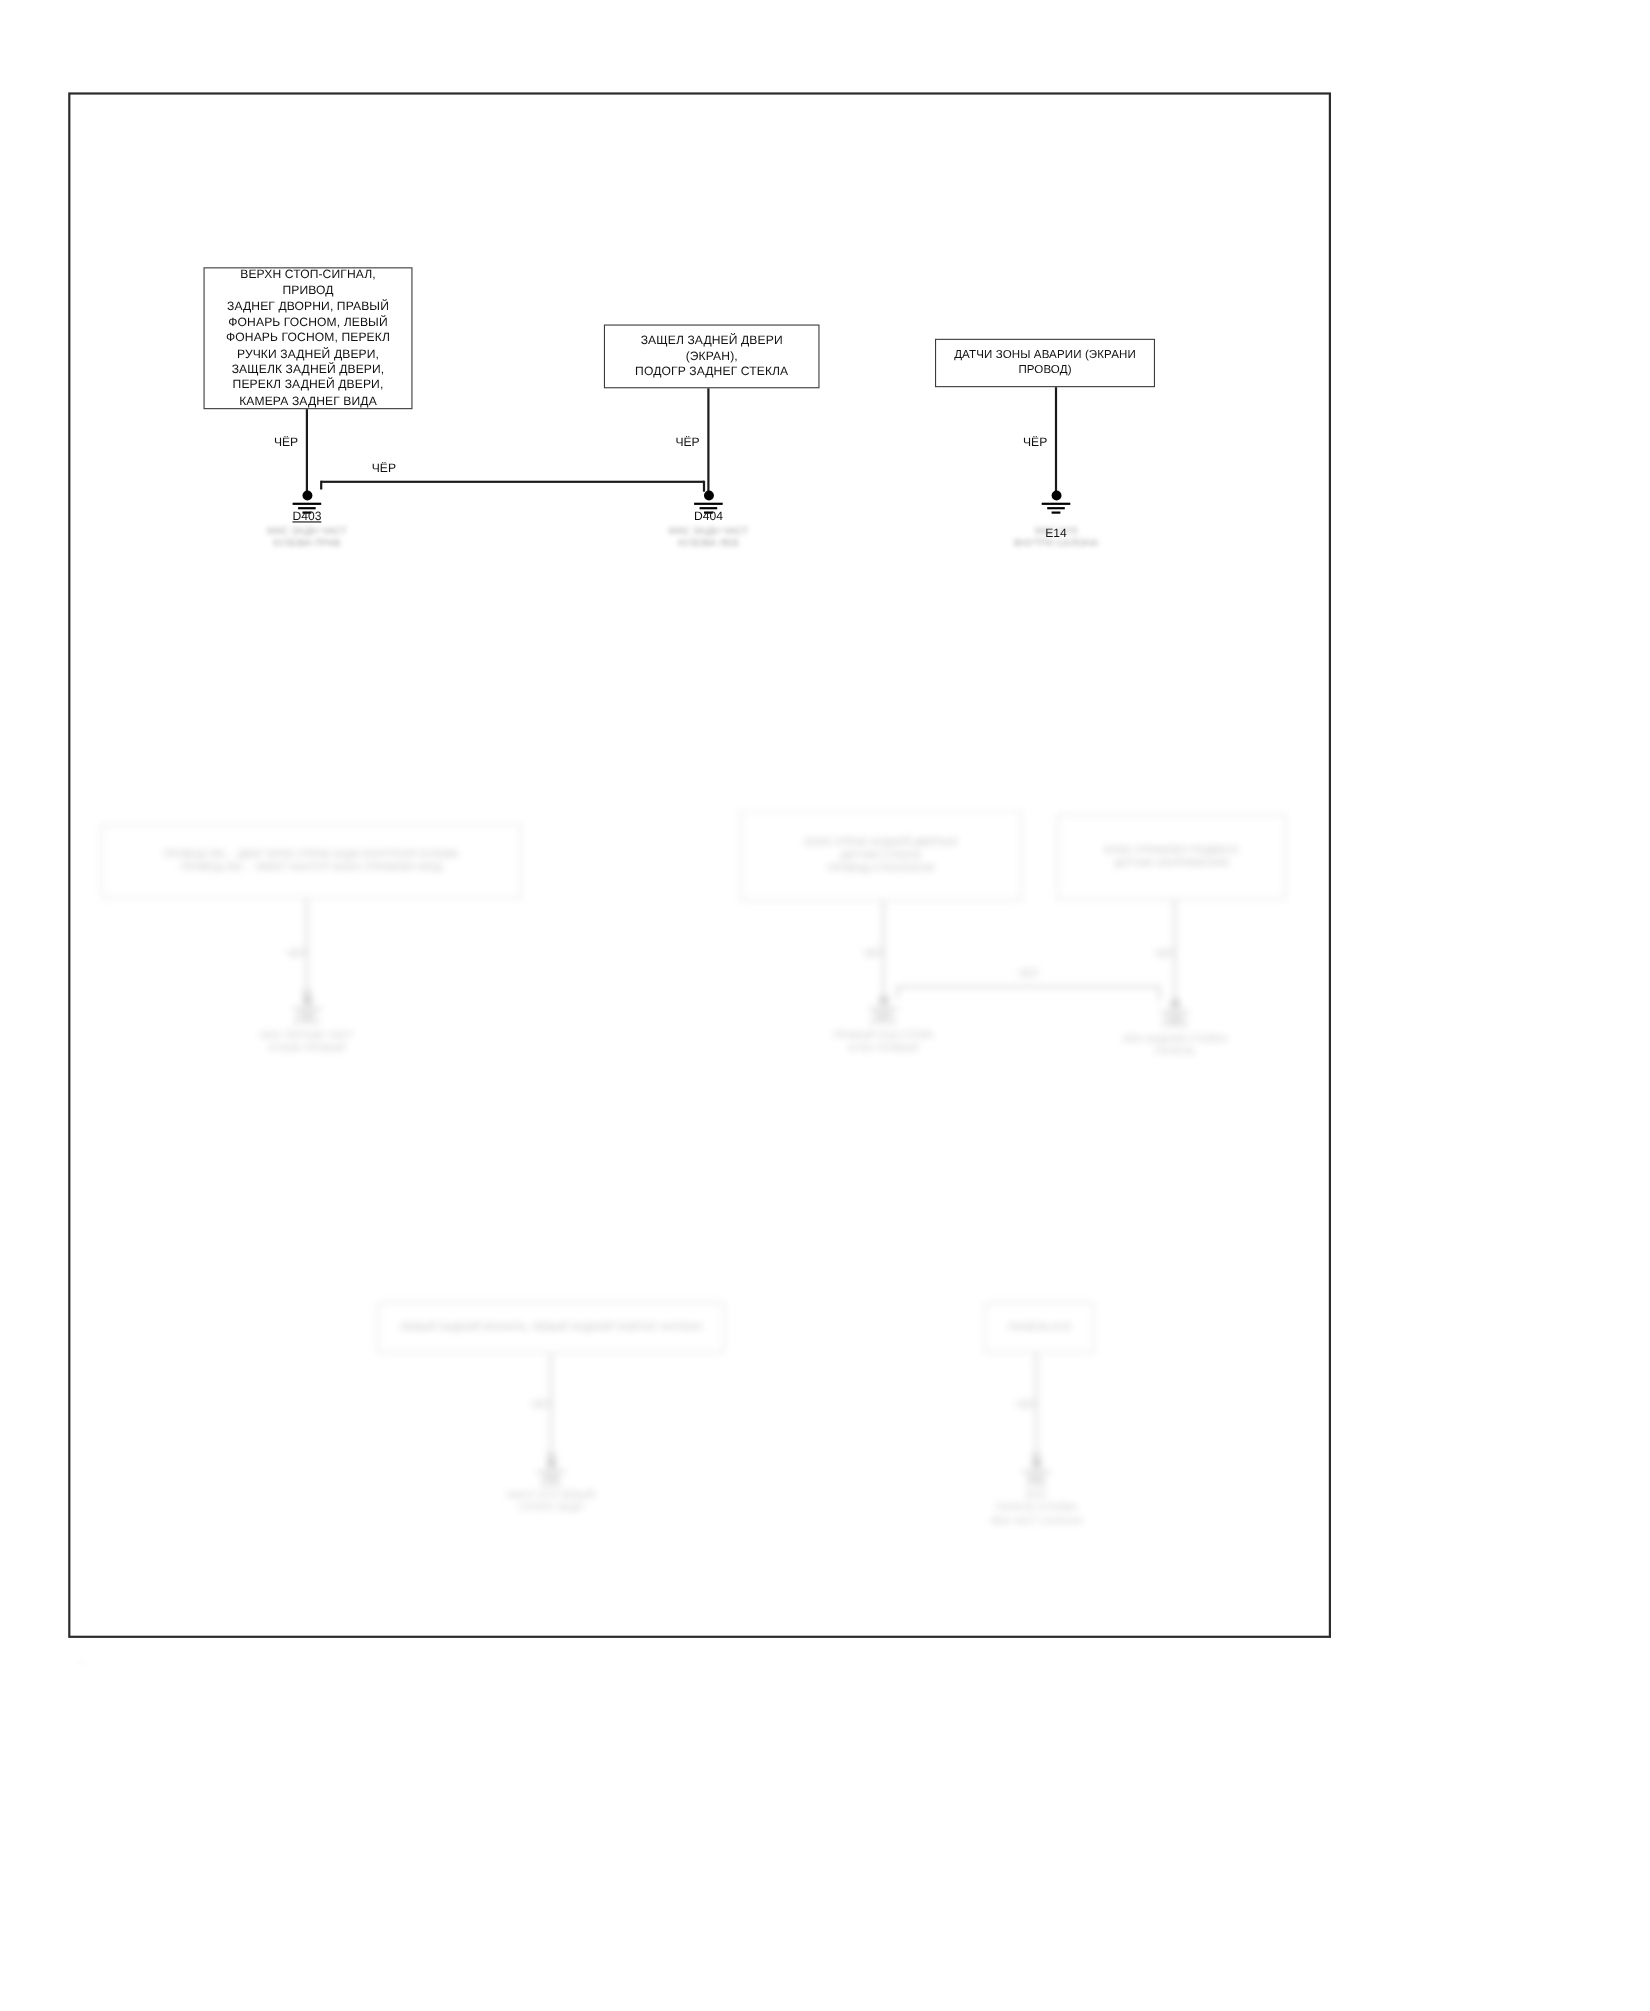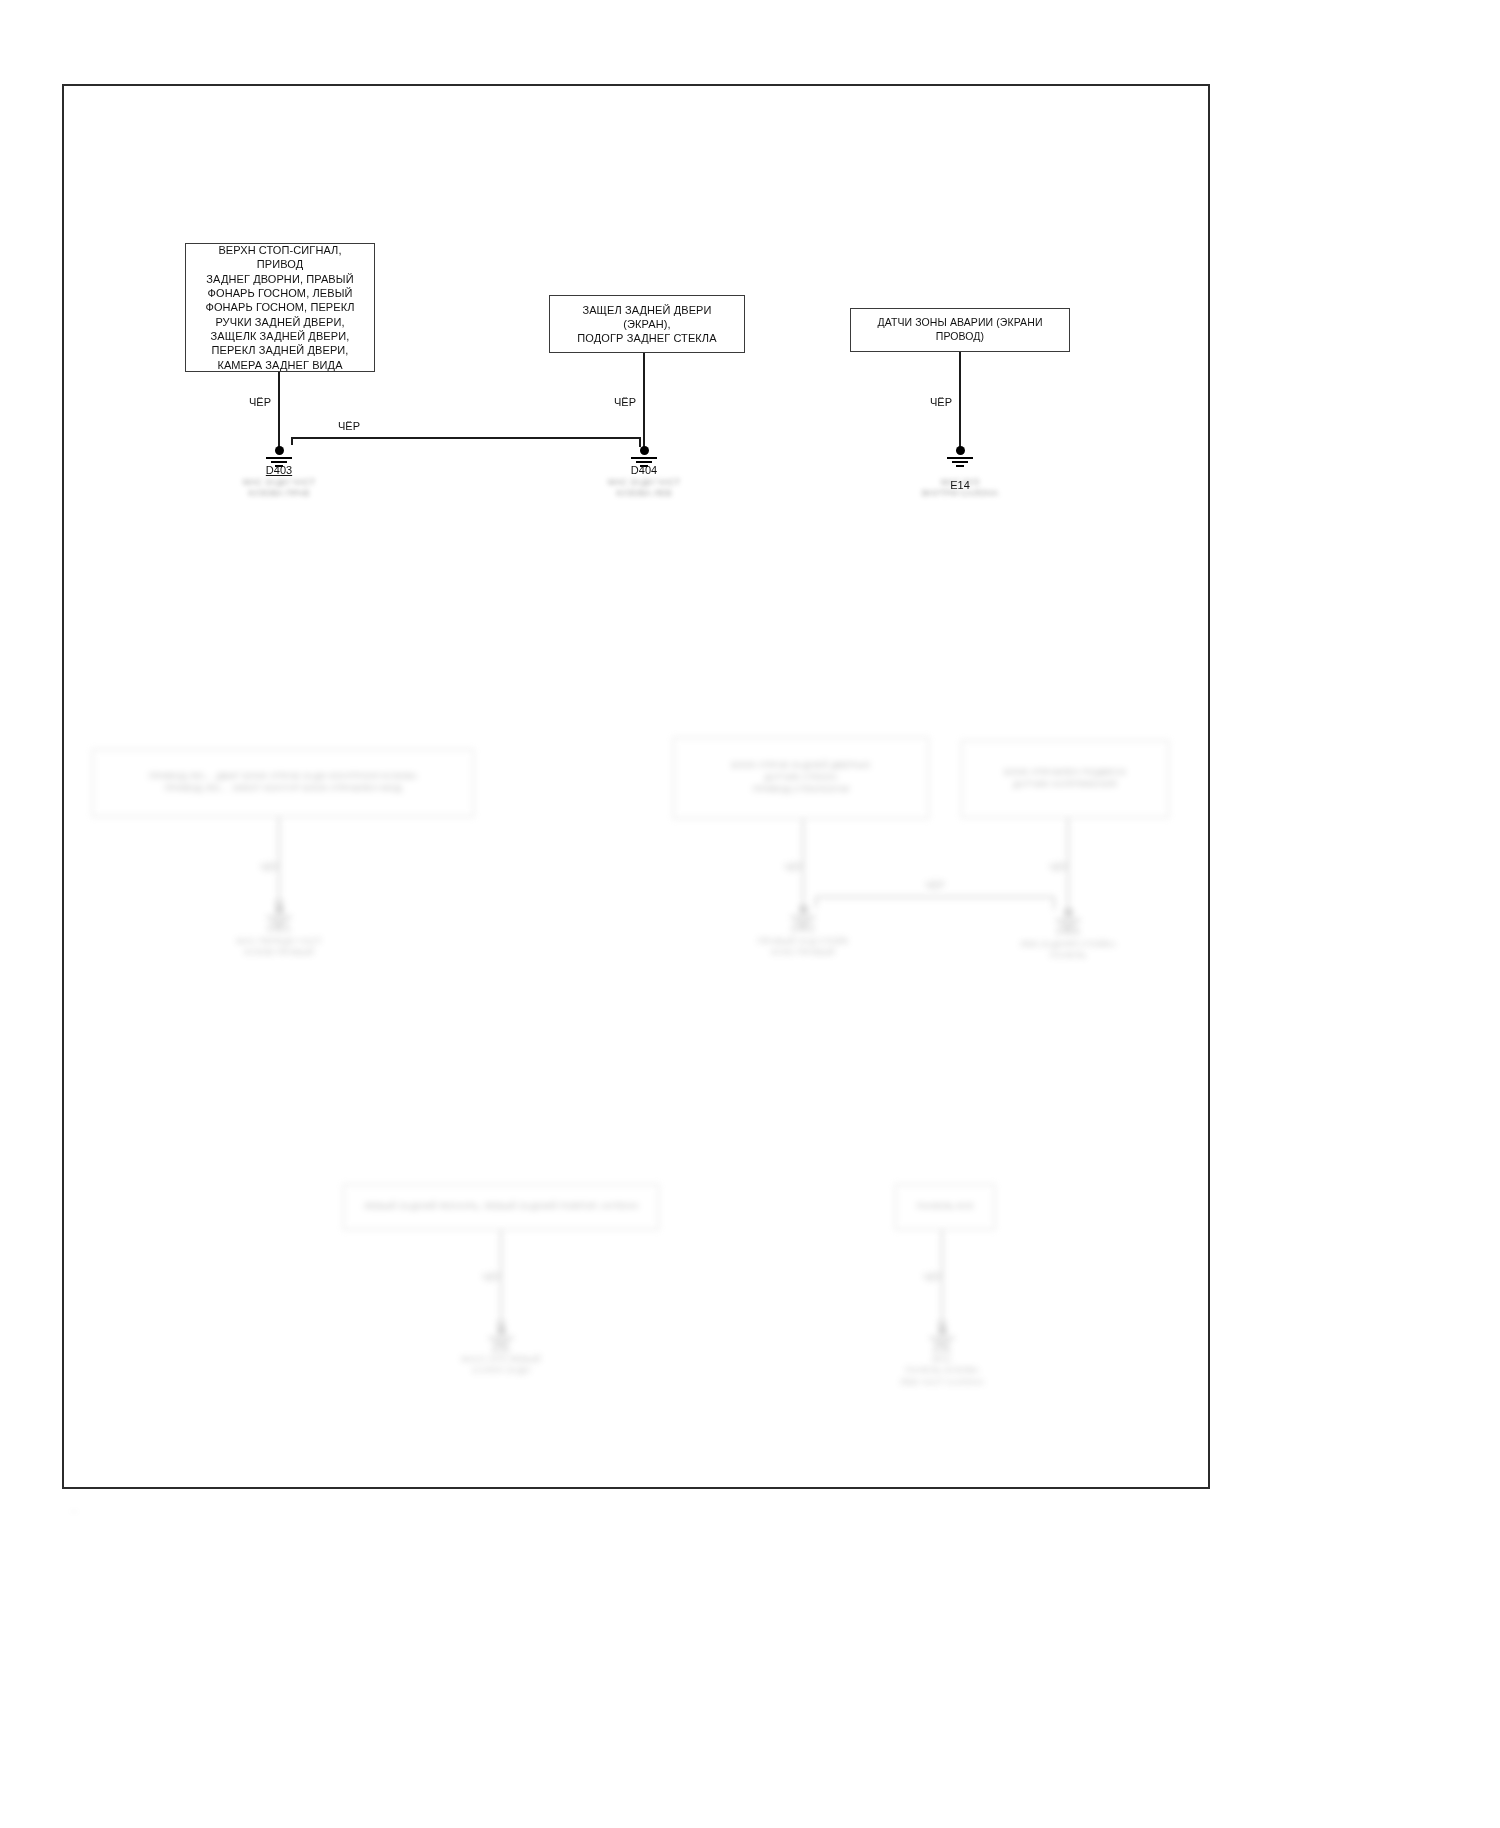--- a/index.html
+++ b/index.html
@@ -147,21 +147,21 @@
 ЗАЩЕЛК ЗАДНЕЙ ДВЕРИ,
 ПЕРЕКЛ ЗАДНЕЙ ДВЕРИ,
 КАМЕРА ЗАДНЕГ ВИДА</span>
     </div>
 
     <div class="node-box" style="left:549px; top:295px; width:196px; height:58px; font-size:11px;">
       <span class="txt">ЗАЩЕЛ ЗАДНЕЙ ДВЕРИ (ЭКРАН),
 ПОДОГР ЗАДНЕГ СТЕКЛА</span>
     </div>
 
-    <div class="node-box" style="left:850px; top:308px; width:220px; height:44px; font-size:10.5px;">
+    <div class="node-box" style="left:850px; top:308px; width:200px; height:44px; font-size:10.5px;">
       <span class="txt">ДАТЧИ ЗОНЫ АВАРИИ (ЭКРАНИ ПРОВОД)</span>
     </div>
 
     <div class="wire v" style="left:278px; top:372px; height:78px;"></div>
     <div class="wire-label" style="left:249px; top:396px;">ЧЁР</div>
 
     <div class="wire h" style="left:292px; top:437px; width:348px;"></div>
     <div class="wire v" style="left:291px; top:437px; height:8px;"></div>
     <div class="wire v" style="left:639px; top:437px; height:10px;"></div>
     <div class="wire-label" style="left:338px; top:420px;">ЧЁР</div>

